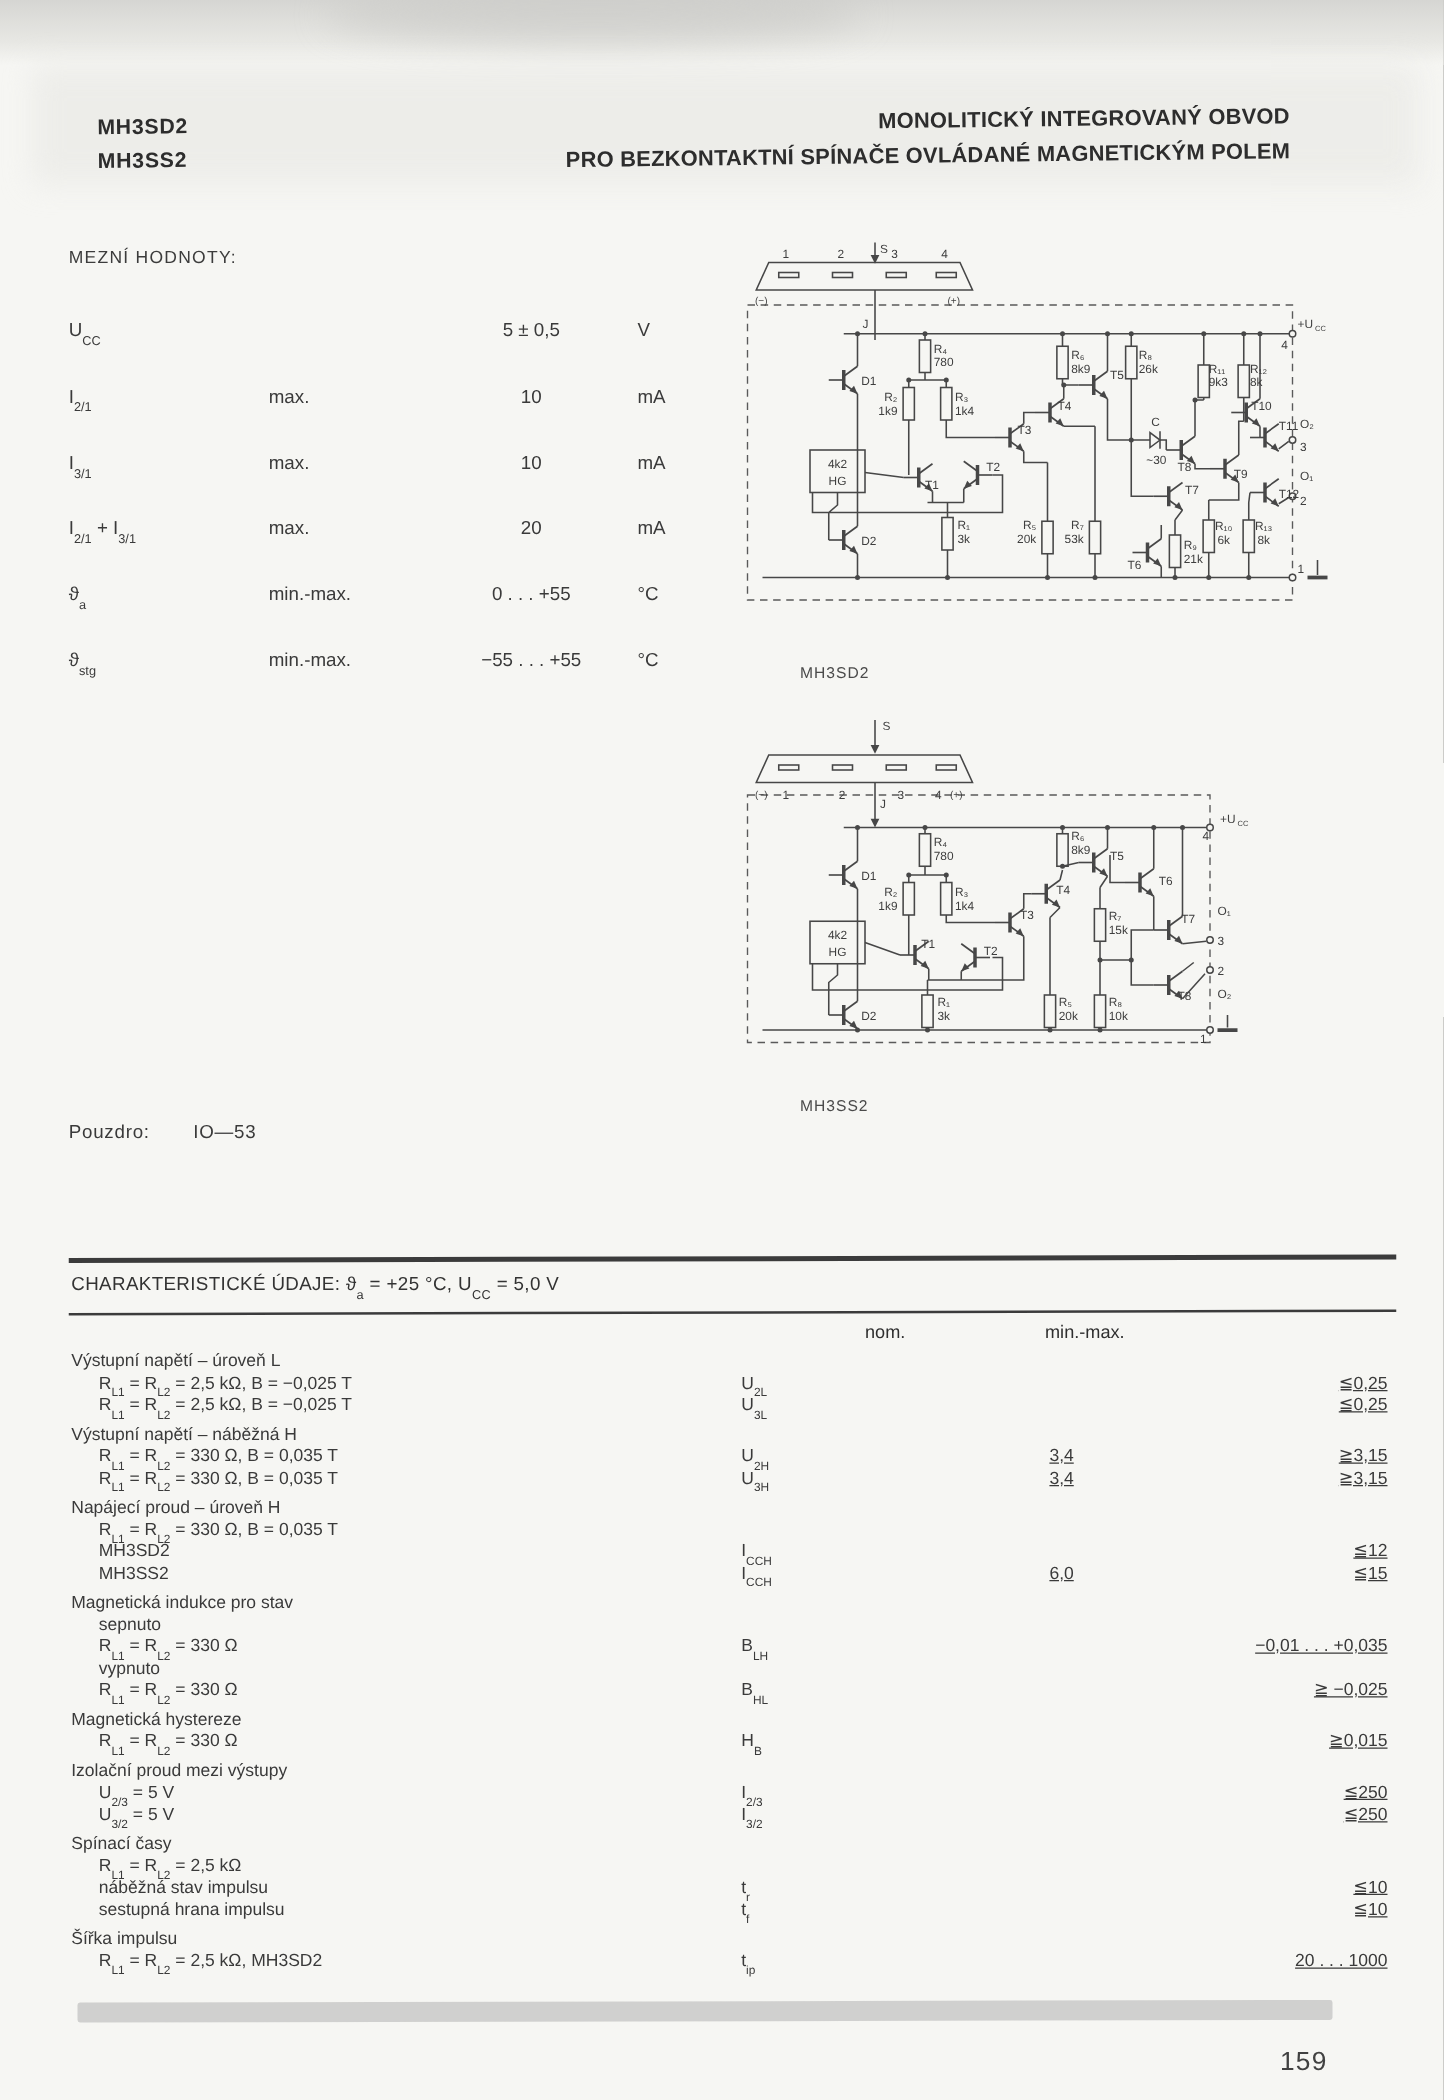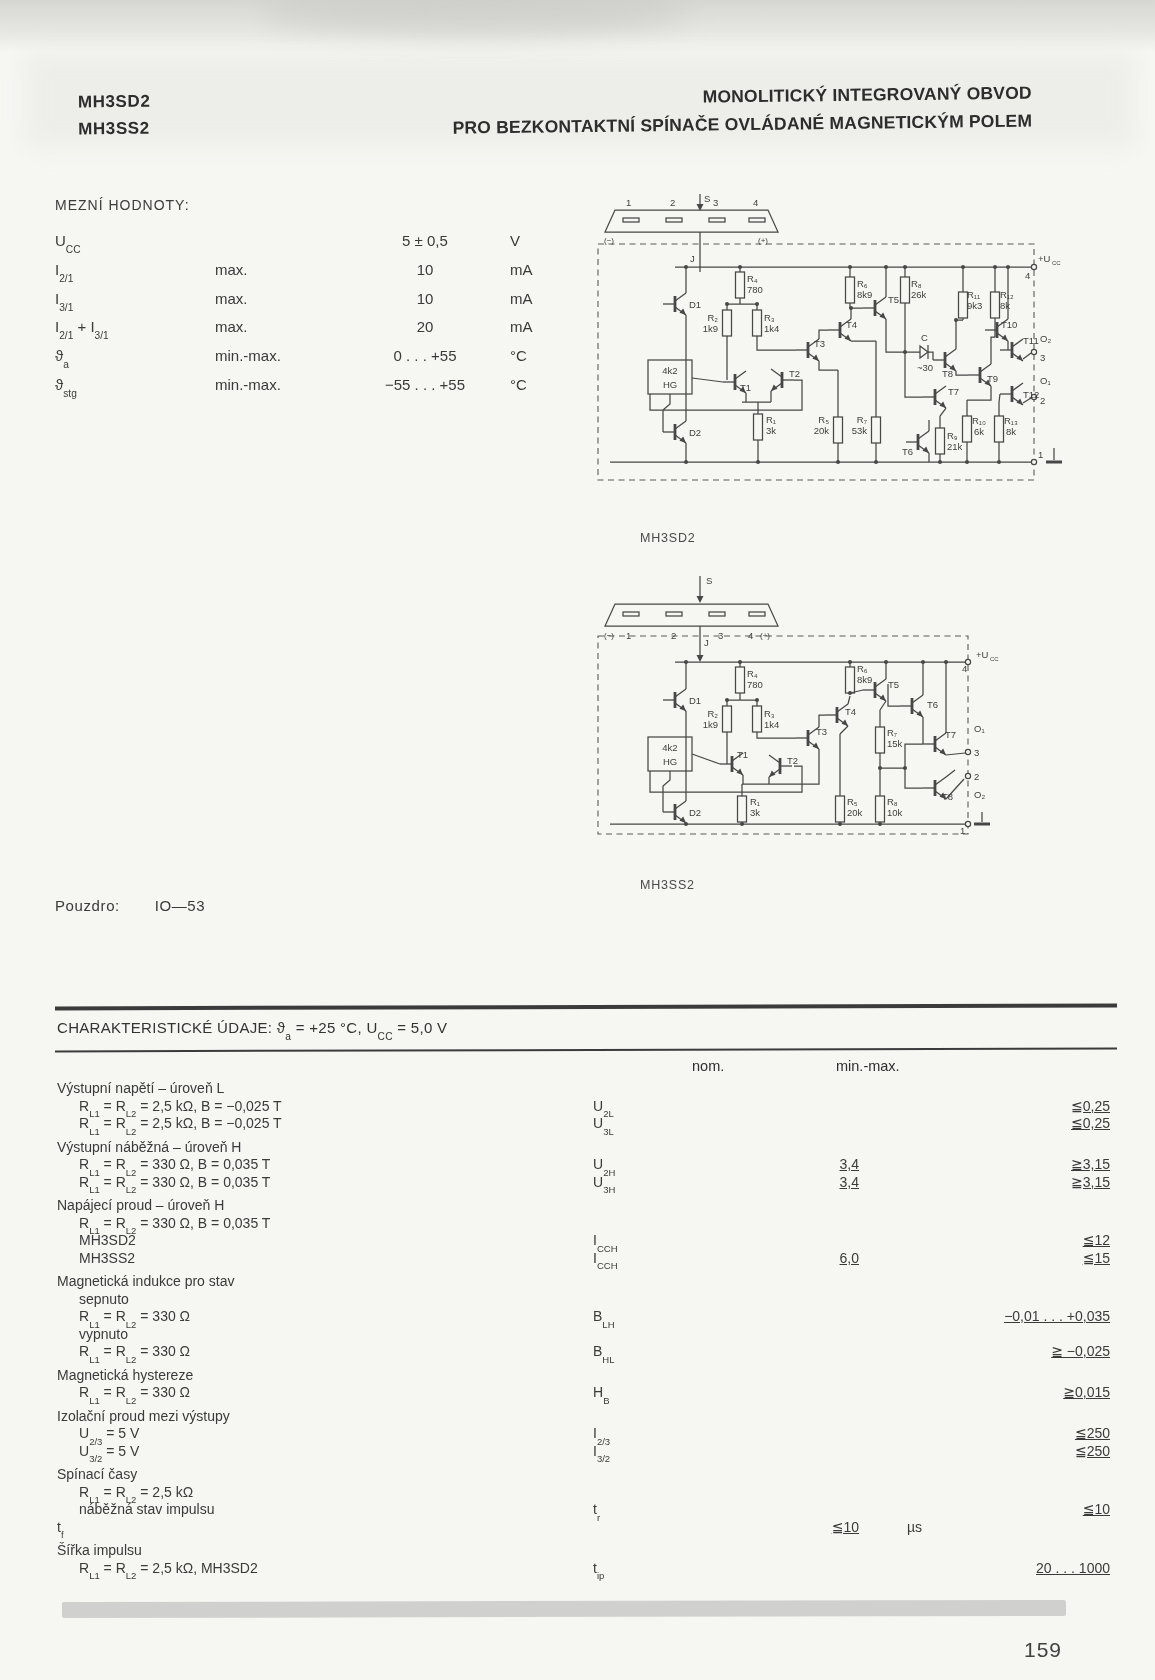--- a/index.html
+++ b/index.html
@@ -15,21 +15,21 @@
   .a-bar{left:62px;top:1601px;width:1004px;height:16px;background:#c7c7c5;opacity:.8;
          transform:rotate(-0.12deg);border-radius:2px;}
   
   .models{left:78px;top:88px;font-size:17px;font-weight:700;line-height:27px;letter-spacing:.6px;
           color:#2d2d2d;transform:rotate(-0.7deg);}
   .title{left:310px;top:84px;width:722px;text-align:right;font-size:17.5px;font-weight:700;
          line-height:27.5px;letter-spacing:.2px;color:#2d2d2d;transform:rotate(-0.7deg);}
   
   .limits-heading{left:55px;top:197px;font-size:14px;letter-spacing:1px;color:#3c3c3c;}
   .limits{left:55px;top:232px;width:540px;font-size:15px;color:#3a3a3a;}
-  .lim-row{display:grid;grid-template-columns:160px 125px 170px 85px;height:28.8px;align-items:baseline;}
+  .lim-row{display:grid;grid-template-columns:160px 125px 170px 85px;height:28.8px;align-items:baseline;margin-top:24px;}
   .lim-val{text-align:center;}
   sub{font-size:68%;position:relative;top:3px;line-height:0;}
   
   .sch{position:absolute;}
   .sch1{left:590px;top:192px;}
   .sch2{left:590px;top:572px;}
   .wire{fill:none;stroke:#474747;stroke-width:1.25;}
   .wire3{fill:none;stroke:#474747;stroke-width:3;}
   .dash{fill:none;stroke:#5a5a5a;stroke-width:1.1;stroke-dasharray:6 4.5;}
   .res{fill:none;stroke:#474747;stroke-width:1.25;}
@@ -398,21 +398,21 @@
   </div>
         <div class="ch-row">
     <div class="c-cond">R<sub>L1</sub> = R<sub>L2</sub> = 2,5 kΩ, B = −0,025 T</div>
     <div class="c-sym">U<sub>3L</sub></div>
     <div class="c-nom"></div>
     <div class="c-mm">≦0,25</div>
     <div class="c-unit">V</div>
   </div>
       </div>
       <div class="ch-group">
-    <div class="ch-head">Výstupní náběžná – úroveň H</div>
+    <div class="ch-head">Výstupní napětí – náběžná H</div>
   <div class="ch-row">
     <div class="c-cond">R<sub>L1</sub> = R<sub>L2</sub> = 330 Ω, B = 0,035 T</div>
     <div class="c-sym">U<sub>2H</sub></div>
     <div class="c-nom">3,4</div>
     <div class="c-mm">≧3,15</div>
     <div class="c-unit">V</div>
   </div>
         <div class="ch-row">
     <div class="c-cond">R<sub>L1</sub> = R<sub>L2</sub> = 330 Ω, B = 0,035 T</div>
     <div class="c-sym">U<sub>3H</sub></div>
@@ -513,20 +513,21 @@
     <div class="c-unit"></div>
   </div>
         <div class="ch-row">
     <div class="c-cond">náběžná stav impulsu</div>
     <div class="c-sym">t<sub>r</sub></div>
     <div class="c-nom"></div>
     <div class="c-mm">≦10</div>
     <div class="c-unit">µs</div>
   </div>
         <div class="ch-row">
+    <div class="c-cond">sestupná hrana impulsu</div>
     <div class="c-sym">t<sub>f</sub></div>
     <div class="c-nom"></div>
     <div class="c-mm">≦10</div>
     <div class="c-unit">µs</div>
   </div>
       </div>
       <div class="ch-group">
     <div class="ch-head">Šířka impulsu</div>
   <div class="ch-row">
     <div class="c-cond">R<sub>L1</sub> = R<sub>L2</sub> = 2,5 kΩ, MH3SD2</div>

